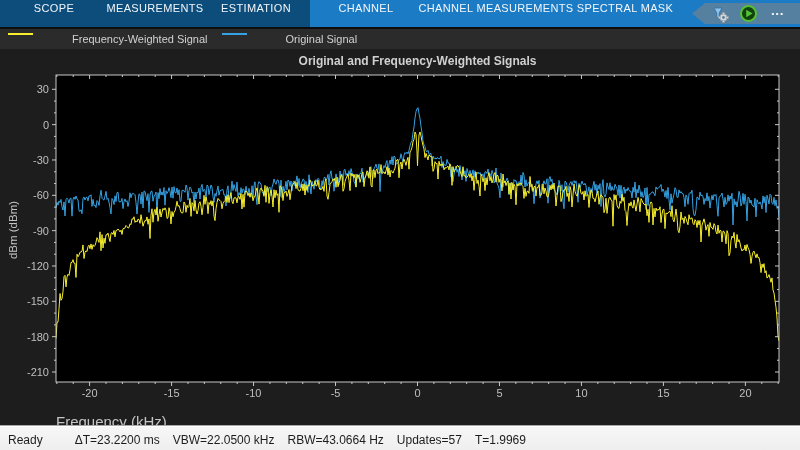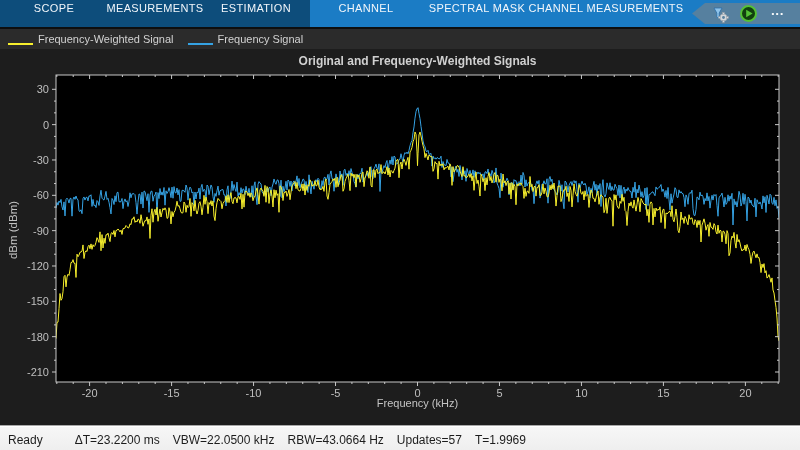--- a/index.html
+++ b/index.html
@@ -15,29 +15,29 @@
   .tabs{position:absolute;left:0;top:0;height:27px;display:flex;}
   .tab{height:15px;display:flex;align-items:center;justify-content:center;
        color:#f2f6fa;font-size:11px;letter-spacing:.35px;cursor:default;white-space:nowrap;}
   .tab.w0{width:108px}.tab.w1{width:108px}.tab.w2{width:94px}
   .tab.w3{width:112px}.tab.w4{width:110px}.tab.w5{width:148px}
   .banner{position:absolute;right:0;top:0;width:115px;height:27px;}
   .banner .bicon{position:absolute;top:3px;width:22px;height:21px;display:flex;align-items:center;justify-content:center;}
   
   .legendbar{position:absolute;left:0;top:27px;width:800px;height:22px;background:#2b2b2b;
              border-top:2px solid #0e0e0e;display:flex;align-items:center;padding-left:8px;}
-  .legend-entry{display:flex;align-items:flex-end;margin-right:14px;}
+  .legend-entry{display:flex;align-items:flex-start;margin-right:14px;gap:34px;}
   .legend-line{width:25px;height:2px;margin-right:5px;}
   .legend-label{font-size:11px;color:#d2d2d2;}
   
   .figure{position:absolute;left:0;top:49px;width:800px;height:376px;background:#1d1d1d;}
   .chart-title{position:absolute;left:56px;top:5px;width:723px;text-align:center;
                font-size:12px;color:#d0d0d0;font-weight:bold;}
-  .xlabel{position:absolute;left:56px;top:348px;width:723px;text-align:center;
-          font-size:11px;color:#c4c4c4;}
+  .xlabel{position:absolute;left:56px;top:364px;width:723px;
+          font-size:15px;color:#c4c4c4;}
   .ylabel{position:absolute;left:-56px;top:174px;width:140px;height:14px;text-align:center;
           font-size:11.5px;color:#c4c4c4;transform:rotate(-90deg);}
   
   .statusbar{position:absolute;left:0;top:425px;width:800px;height:25px;
              background:linear-gradient(#f7f7f7,#ededed);
              border-top:1px solid #a8a8a8;box-shadow:inset 0 1px 0 #ffffff;
              display:flex;align-items:center;padding:14px 8px;font-size:12px;color:#1c1c1c;}
   .status-state{margin-right:32px;}
   .status-field{margin-right:13px;white-space:nowrap;}
 </style>
@@ -46,22 +46,22 @@
 
 <div class="app">
 
   <div class="tabbar">
     <div class="active-zone"></div>
     <div class="tabs">
       <div class="tab w0">SCOPE</div>
       <div class="tab w2">MEASUREMENTS</div>
       <div class="tab w1">ESTIMATION</div>
       <div class="tab w3">CHANNEL</div>
+      <div class="tab w5">CHANNEL MEASUREMENTS</div>
       <div class="tab w4">SPECTRAL MASK</div>
-      <div class="tab w5">CHANNEL MEASUREMENTS</div>
     </div>
     <div class="banner">
       <svg width="115" height="27" style="position:absolute;left:0;top:0">
         <polygon points="7,13.5 20,3 115,3 115,24 20,24" fill="#56809f"></polygon>
       </svg>
       <span class="bicon" style="left:24px">
         <svg width="18" height="18">
           <path d="M3 3 L11 3 L8.2 8 L8.2 14 L5.8 12 L5.8 8 Z" fill="#8fc3ea" stroke="#2c6da6" stroke-width="0.8"></path>
           <g fill="#d4d8dc" stroke="#9aa0a6" stroke-width="0.5">
             <circle cx="12.5" cy="12.5" r="3.6"></circle>
@@ -83,21 +83,21 @@
     </div>
   </div>
 
   <div class="legendbar">
     <div class="legend-entry">
       <span class="legend-line" style="background:#f7ef2d"></span>
       <span class="legend-label">Frequency-Weighted Signal</span>
     </div>
     <div class="legend-entry">
       <span class="legend-line" style="background:#35a2e3"></span>
-      <span class="legend-label">Frequency Signal</span>
+      <span class="legend-label">Original Signal</span>
     </div>
   </div>
 
   <div class="figure">
     <div class="chart-title">Original and Frequency-Weighted Signals</div>
     <div class="ylabel">dBm (dBm)</div>
     <div class="xlabel">Frequency (kHz)</div>
     <svg id="chart-svg" width="800" height="376" style="position:absolute;left:0;top:0">
         <rect x="56" y="26" width="723" height="307" fill="#000000"></rect>
         <clipPath id="axclip">

